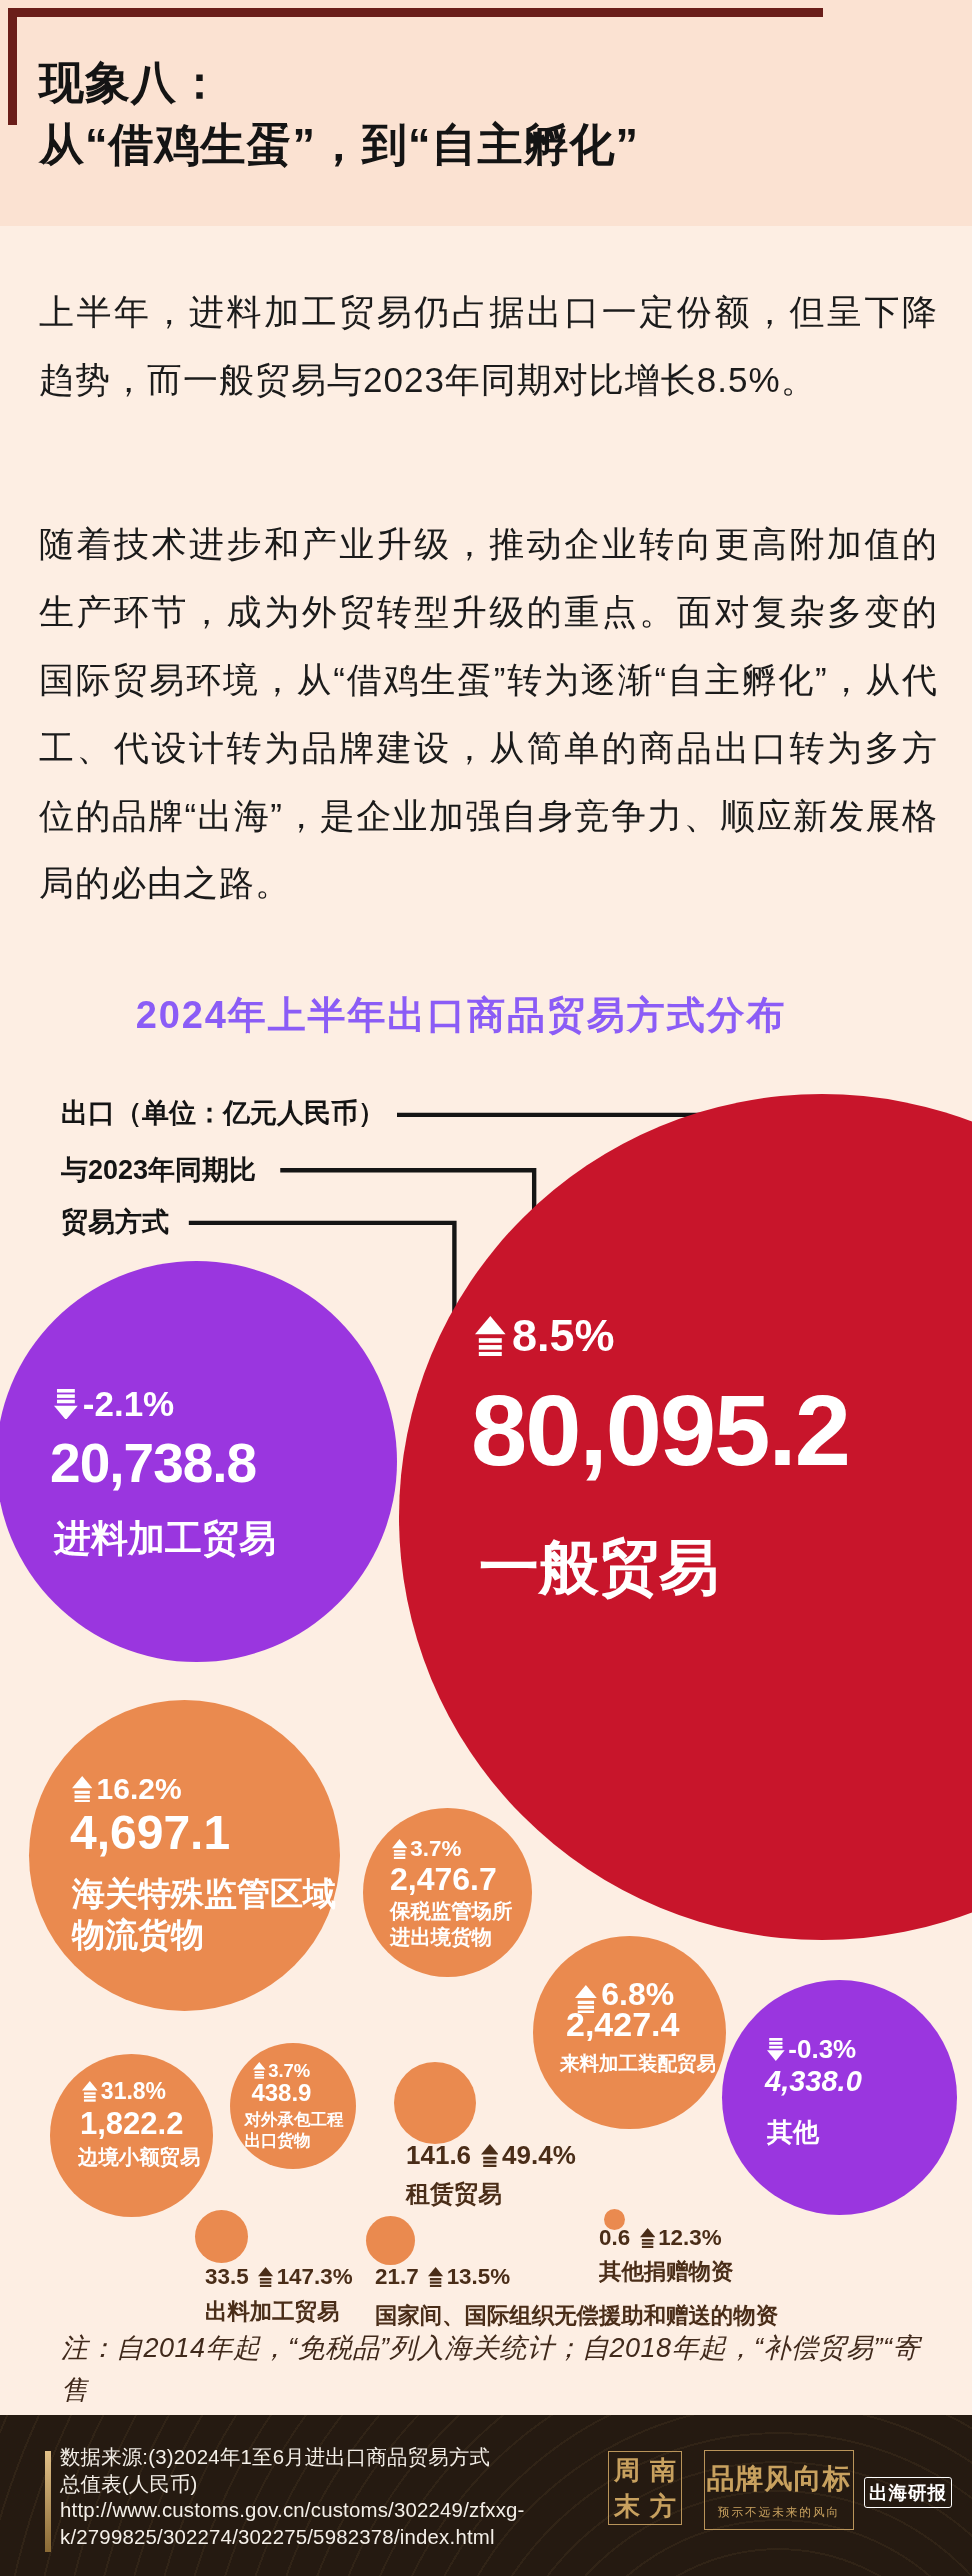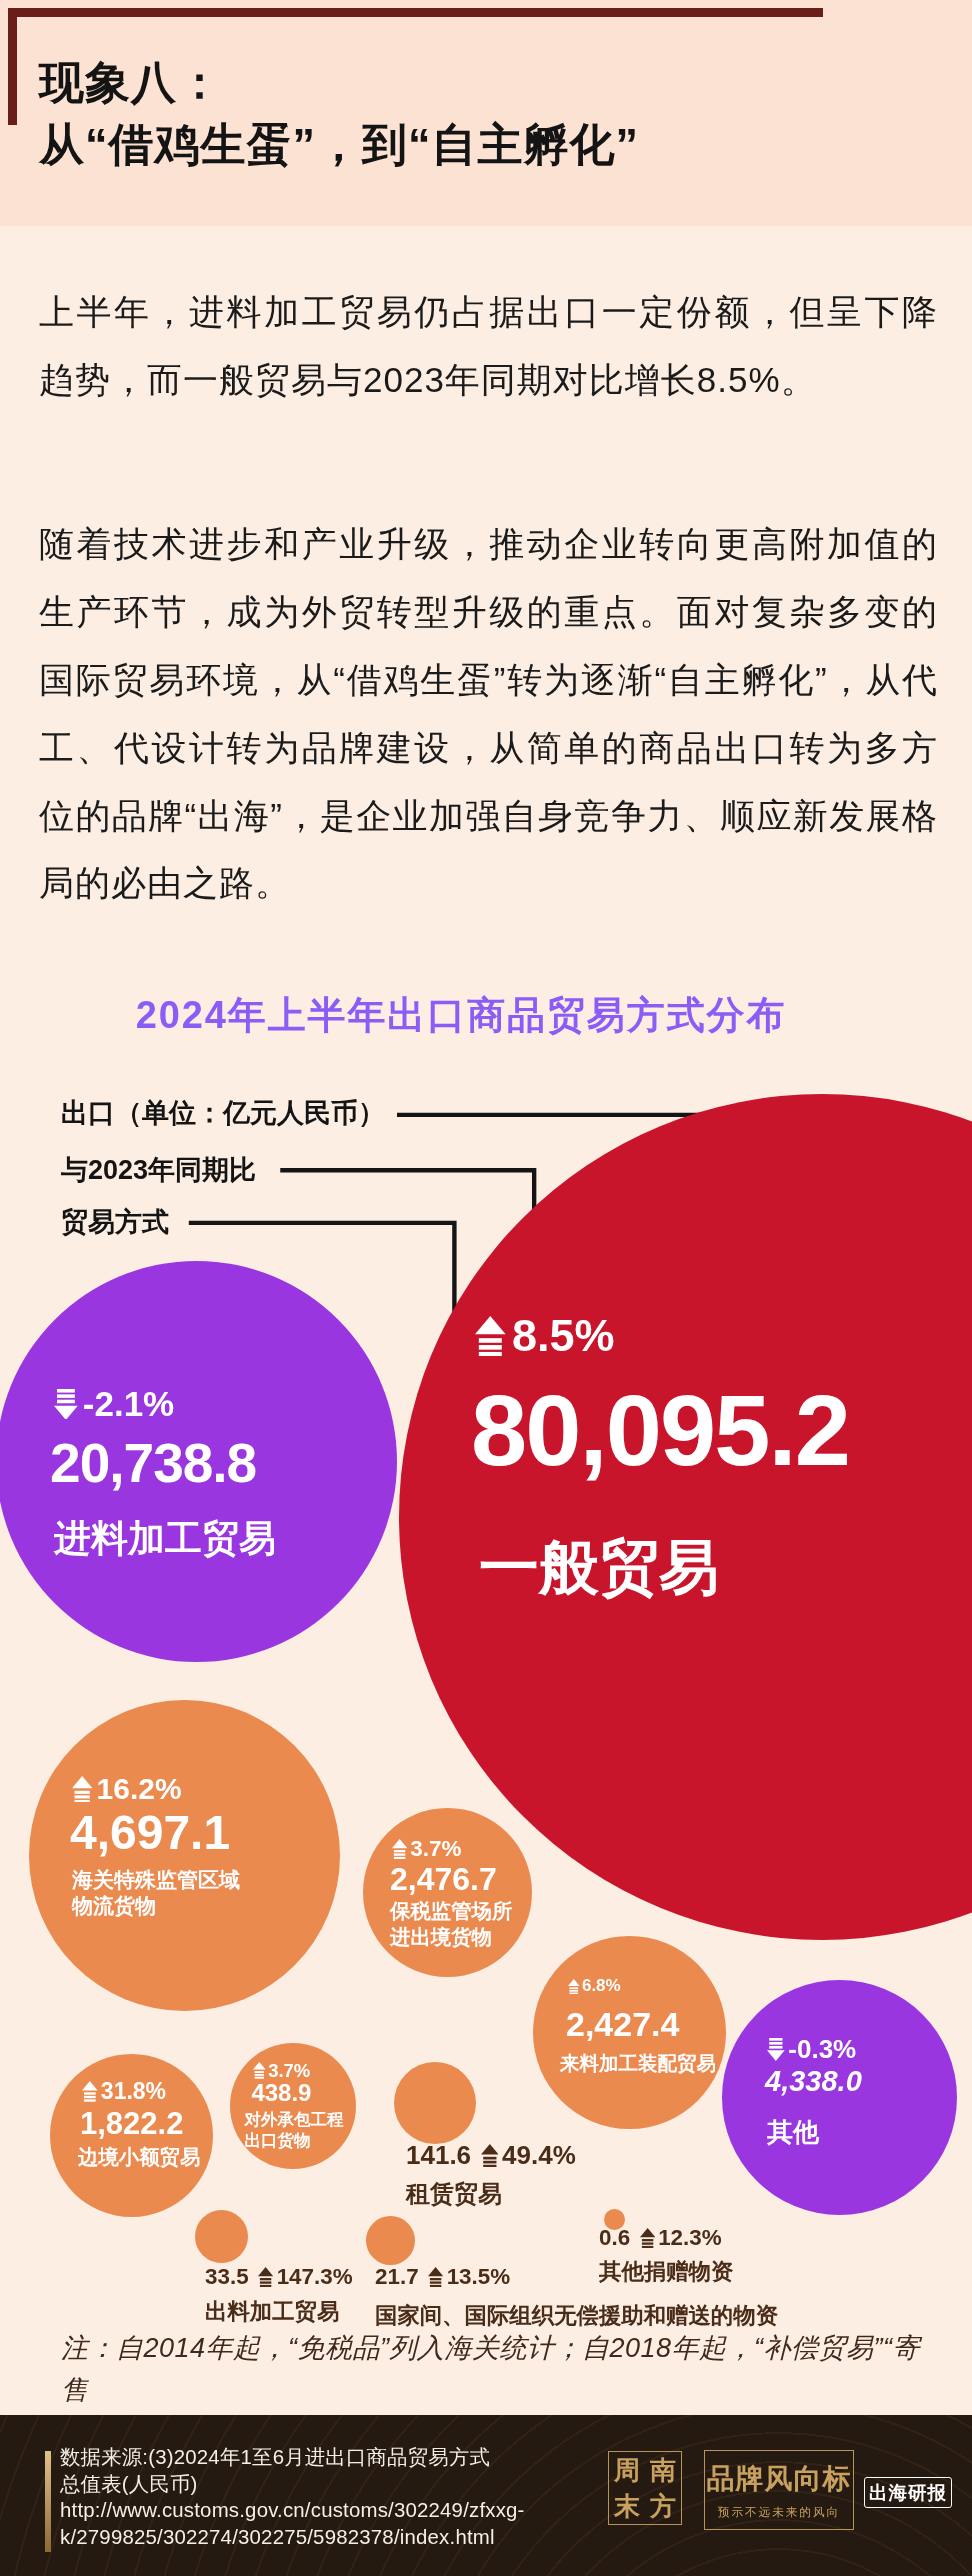--- a/index.html
+++ b/index.html
@@ -48,37 +48,37 @@
   
   .bub-jinliao{left:-3.9px;top:1261px;width:401px;height:401px;}
   .bub-jinliao .pct{left:58px;top:123px;font-size:35px;}
   .bub-jinliao .num{left:54px;top:175px;font-size:55px;letter-spacing:-1px;}
   .bub-jinliao .bname{left:58px;top:255px;font-size:37px;}
 
   
   .bub-haiguan{left:29px;top:1700px;width:311px;height:311px;}
   .bub-haiguan .pct{left:43px;top:72px;font-size:30px;}
   .bub-haiguan .num{left:41px;top:109px;font-size:48px;}
-  .bub-haiguan .bname{left:43px;top:167px;font-size:21px;}
+  .bub-haiguan .bname{left:43px;top:173px;font-size:33px;}
 
   
   .bub-qita{left:722px;top:1980px;width:235px;height:235px;}
   .bub-qita .pct{left:45px;top:54px;font-size:26px;}
   .bub-qita .num{left:43px;top:87px;font-size:29px;font-style:italic;}
   .bub-qita .bname{left:45px;top:136px;font-size:26px;}
 
   
   .bub-baoshui{left:363px;top:1808px;width:169px;height:169px;}
   .bub-baoshui .pct{left:29px;top:28px;font-size:22.4px;}
   .bub-baoshui .num{left:27px;top:55px;font-size:32px;}
   .bub-baoshui .bname{left:27px;top:91px;font-size:20.4px;}
 
   
   .bub-lailiao{left:533px;top:1936px;width:193px;height:193px;}
-  .bub-lailiao .pct{left:35px;top:40px;font-size:17px;}
+  .bub-lailiao .pct{left:42px;top:40px;font-size:32px;align-items:flex-end;}
   .bub-lailiao .num{left:33px;top:71px;font-size:34px;}
   .bub-lailiao .bname{left:27px;top:115px;font-size:19.5px;}
 
   
   .bub-bianjing{left:50px;top:2054px;width:163px;height:163px;}
   .bub-bianjing .pct{left:32px;top:24px;font-size:23px;}
   .bub-bianjing .num{left:30px;top:54px;font-size:31px;}
   .bub-bianjing .bname{left:28px;top:91px;font-size:20.4px;}
 
   

